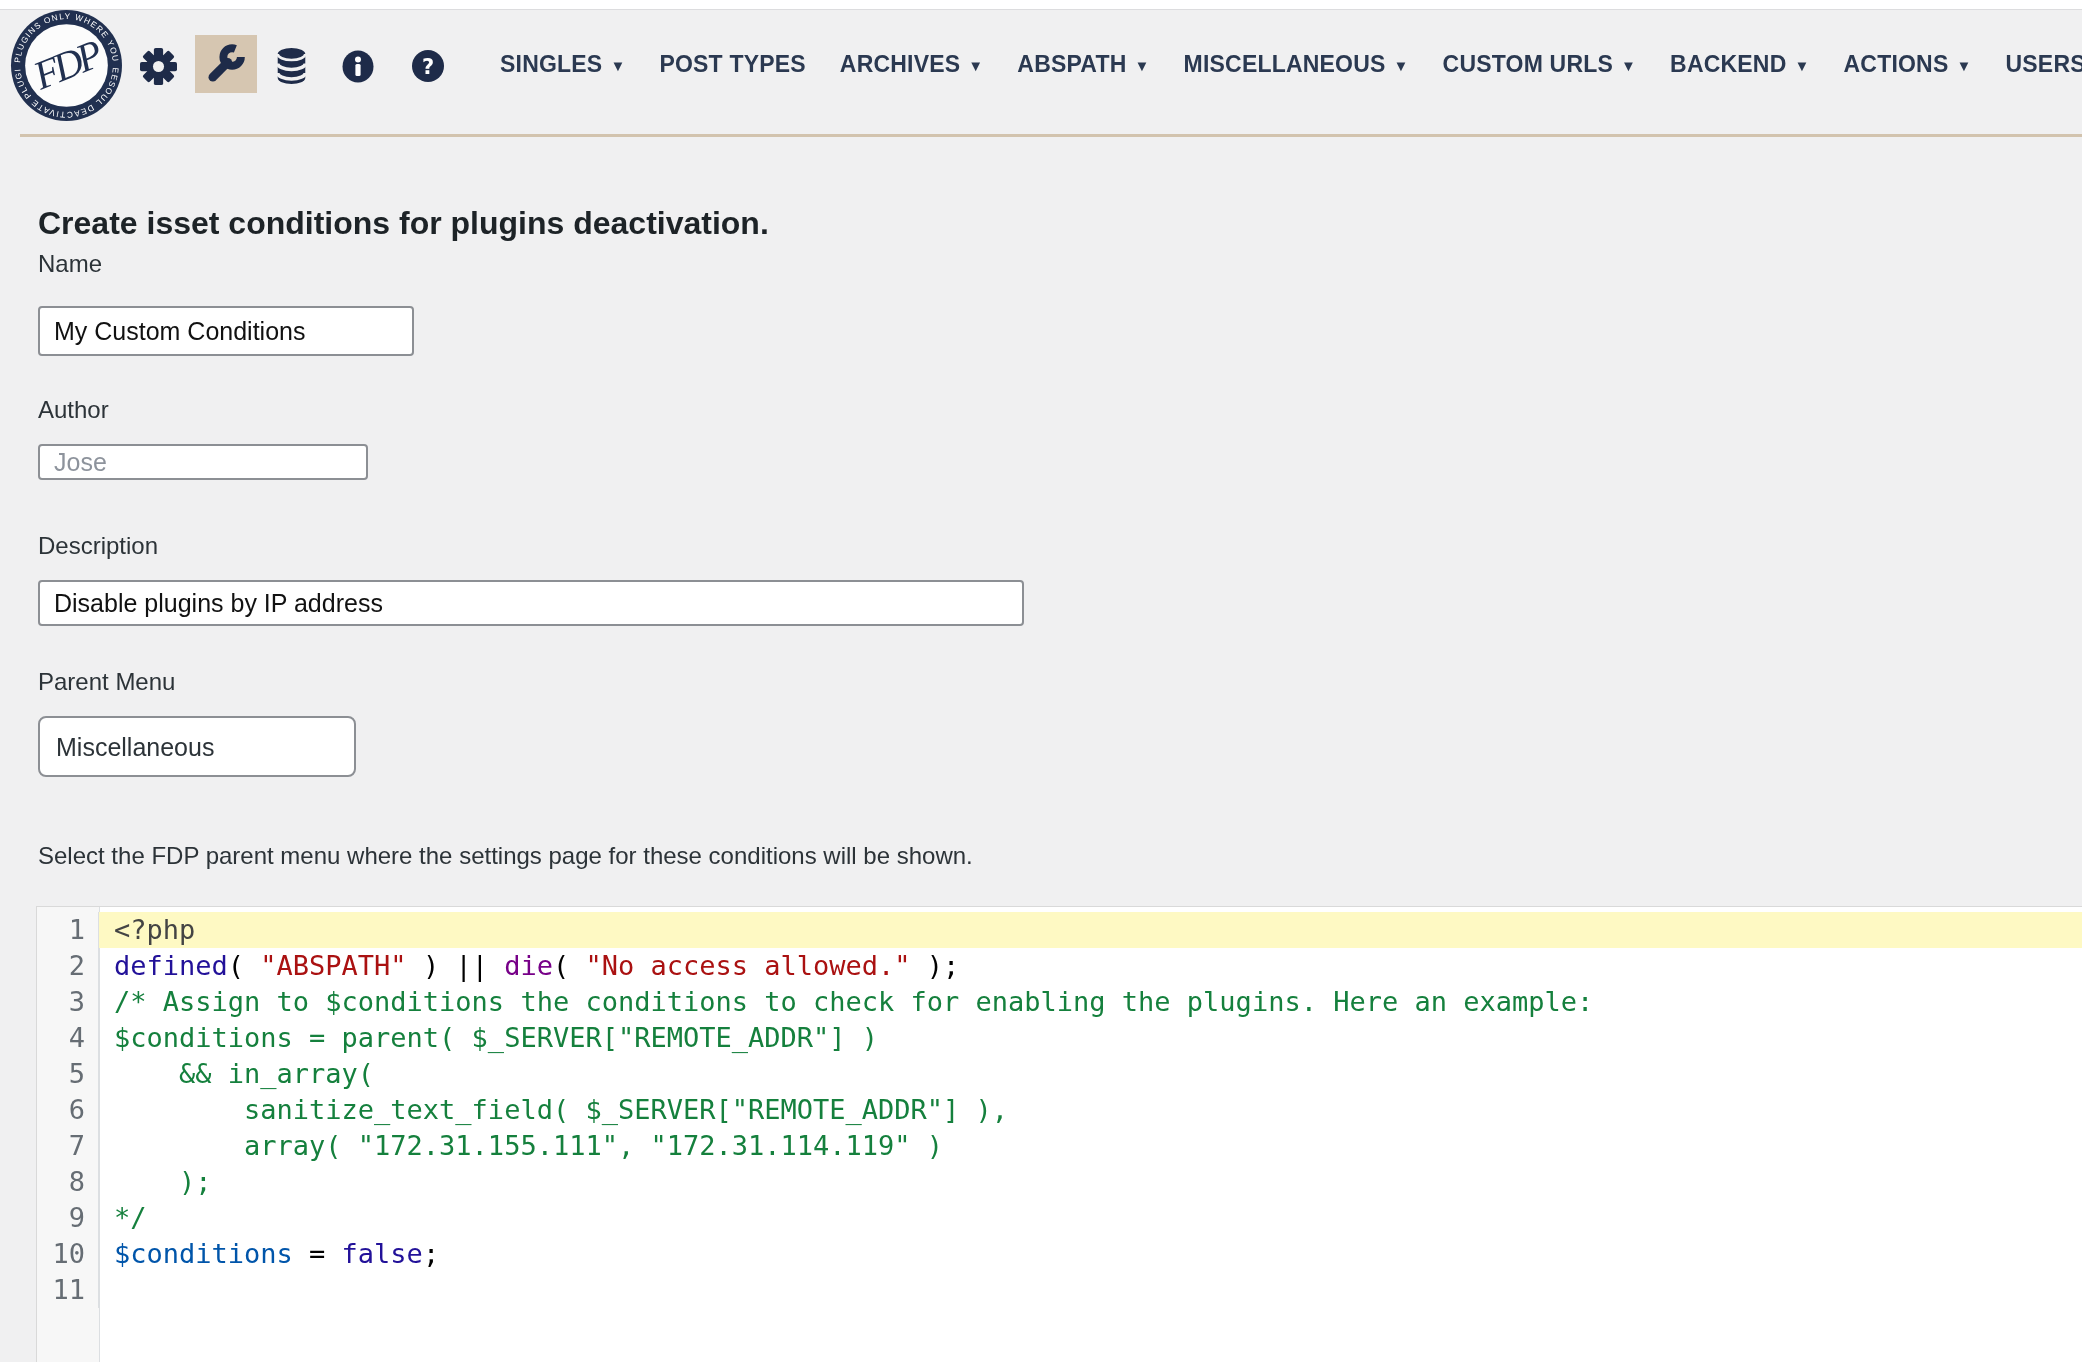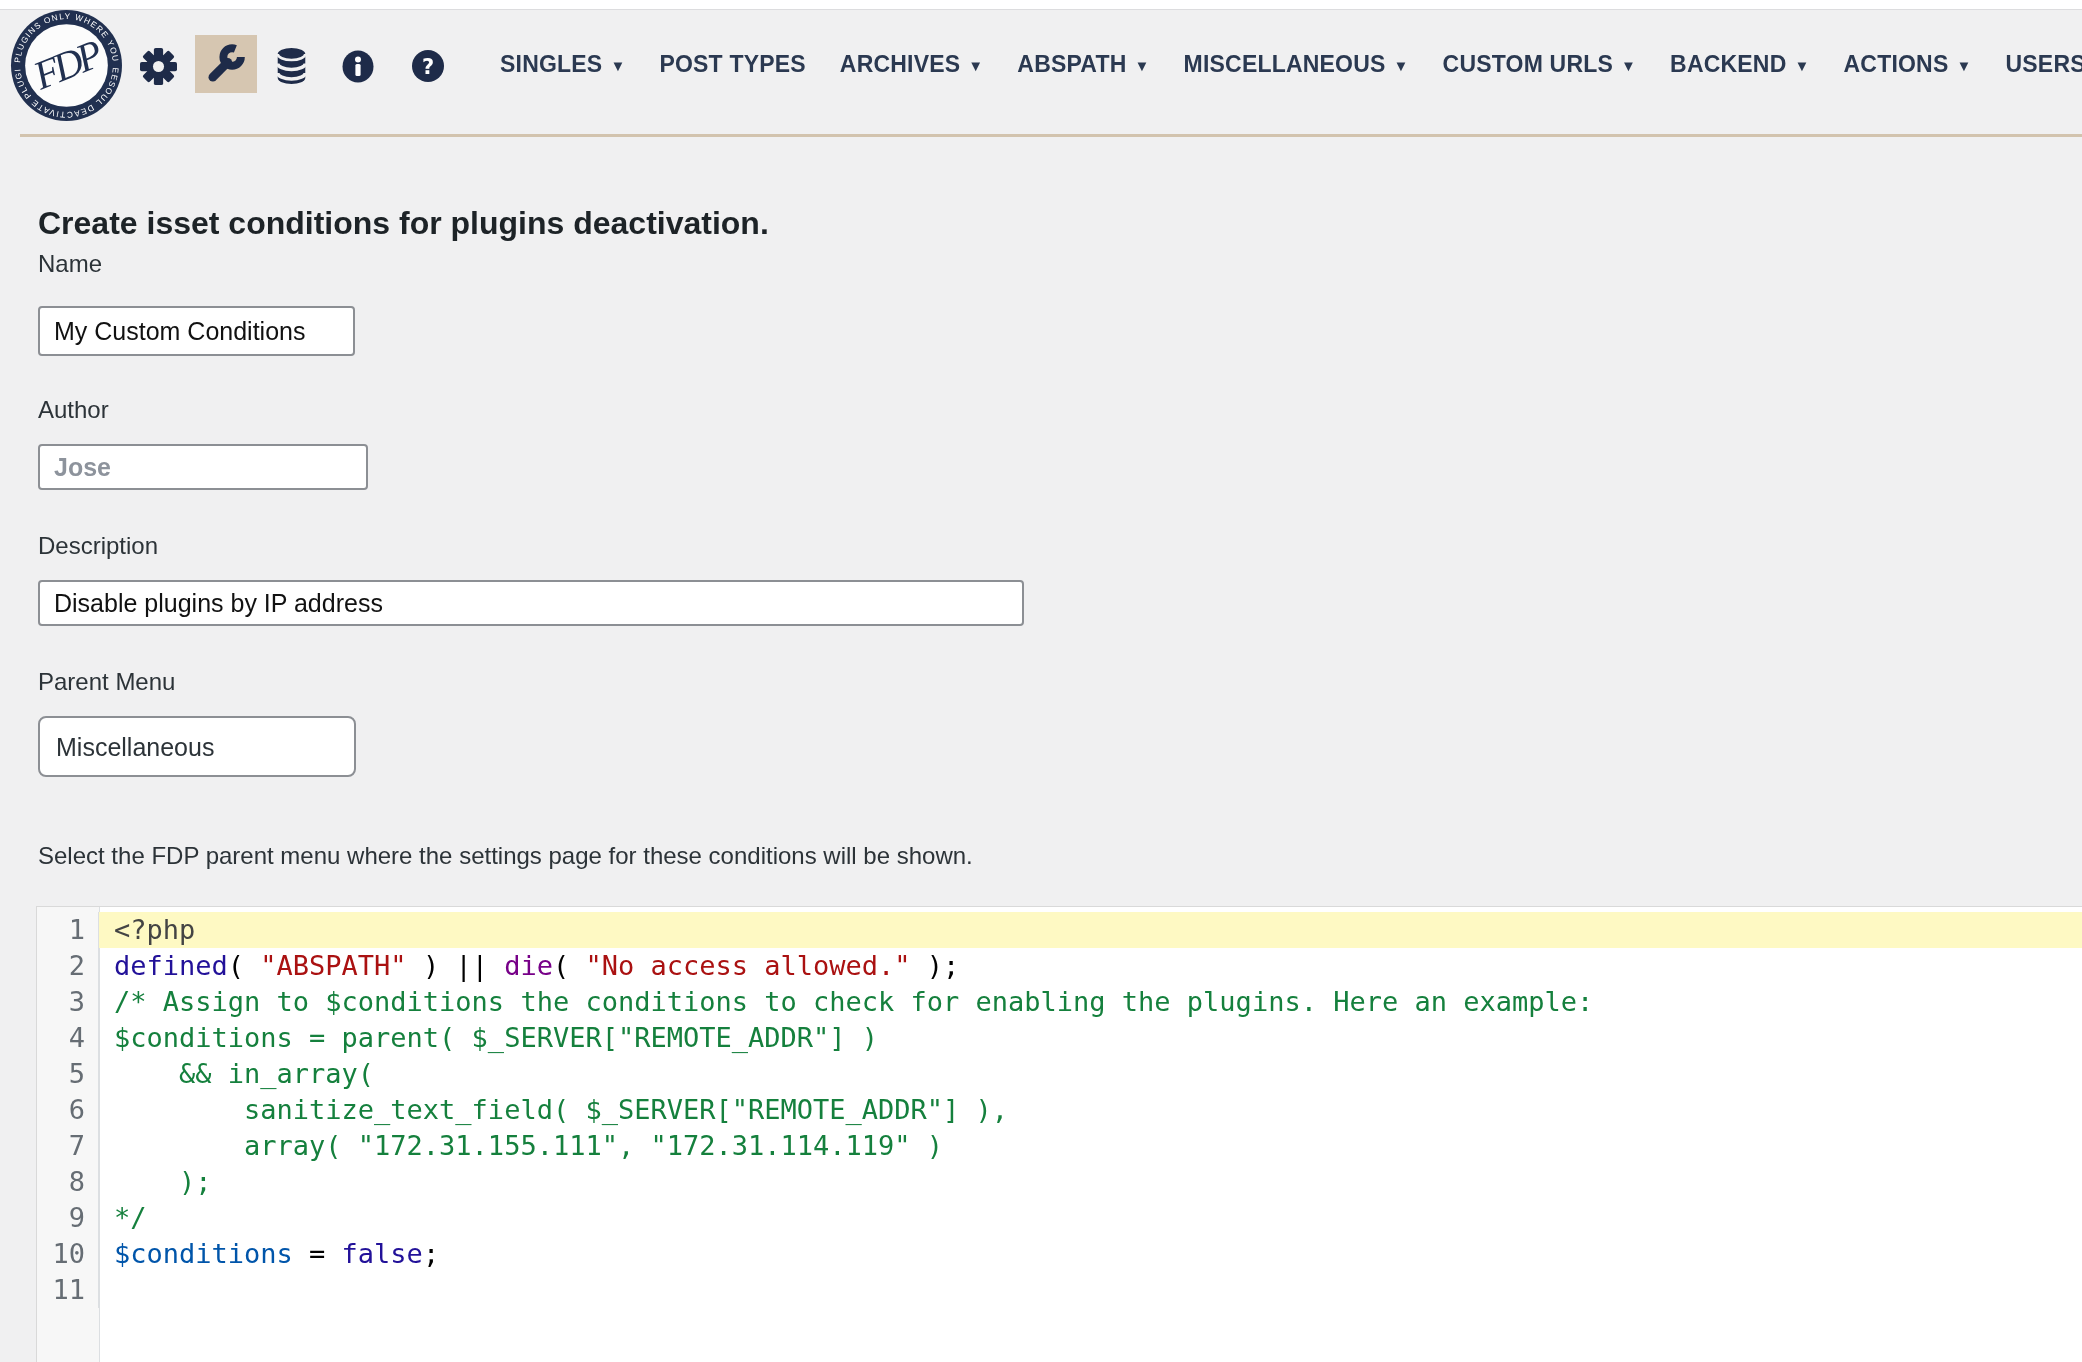--- a/index.html
+++ b/index.html
@@ -42,22 +42,22 @@
   .lab-name{left:38px;top:250px;}
   .lab-author{left:38px;top:396px;}
   .lab-desc{left:38px;top:532px;}
   .lab-parent{left:38px;top:668px;}
 
   .tinput{
     box-sizing:border-box;background:#fff;border:2px solid #8c8f94;border-radius:4px;
     font-family:"Liberation Sans",sans-serif;font-size:25px;color:#111;padding:0 14px;outline:none;
   }
   .tinput::placeholder{color:#8d939c;opacity:1;}
-  .in-name{left:38px;top:306px;width:317px;height:50px;}
-  .in-author{left:38px;top:444px;width:330px;height:46px;font-weight:bold;}
+  .in-name{left:38px;top:306px;width:376px;height:50px;}
+  .in-author{left:38px;top:444px;width:330px;height:36px;}
   .in-desc{left:38px;top:580px;width:986px;height:46px;}
 
   .fselect{
     box-sizing:border-box;background:#fff;border:2px solid #8c8f94;border-radius:8px;
     font-family:"Liberation Sans",sans-serif;font-size:25px;color:#2c3338;padding:0 16px;
     -webkit-appearance:none;appearance:none;outline:none;
     left:38px;top:716px;width:318px;height:61px;position:absolute;
   }
   .help{left:38px;top:818px;font-size:24px;color:#2c3338;}
 

